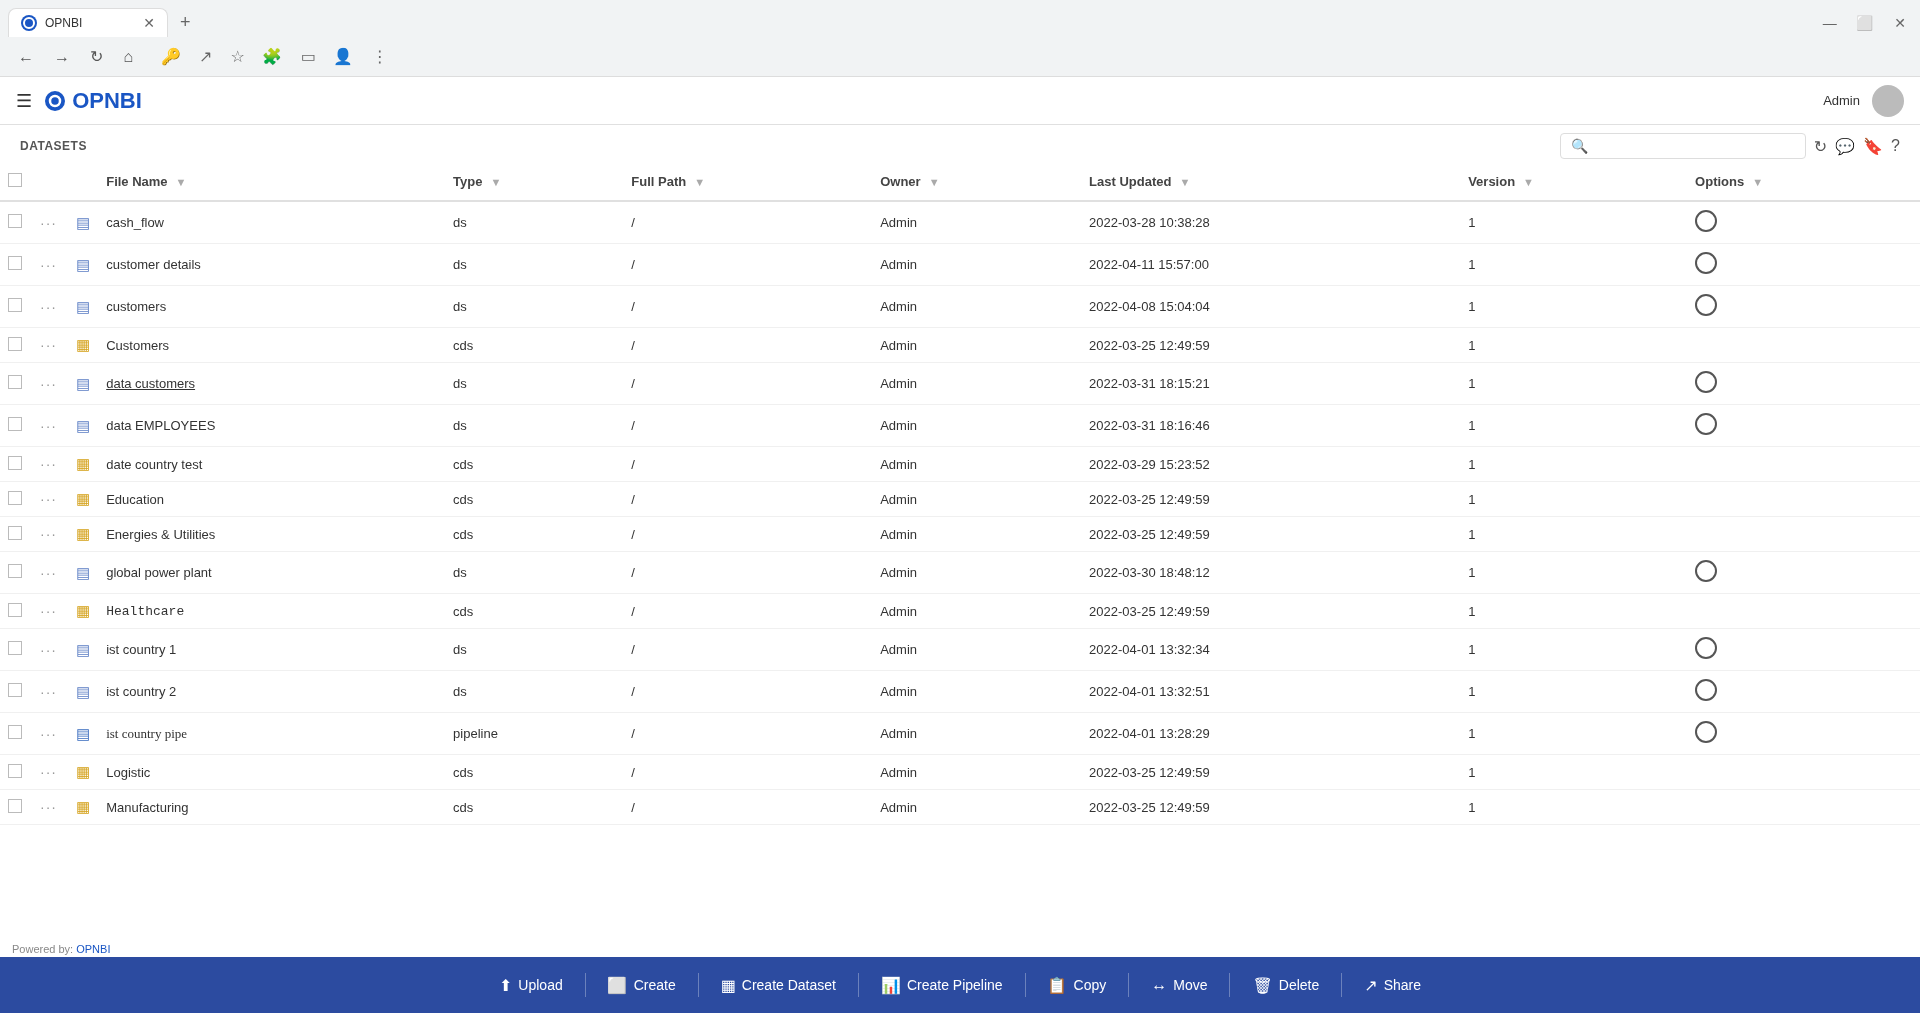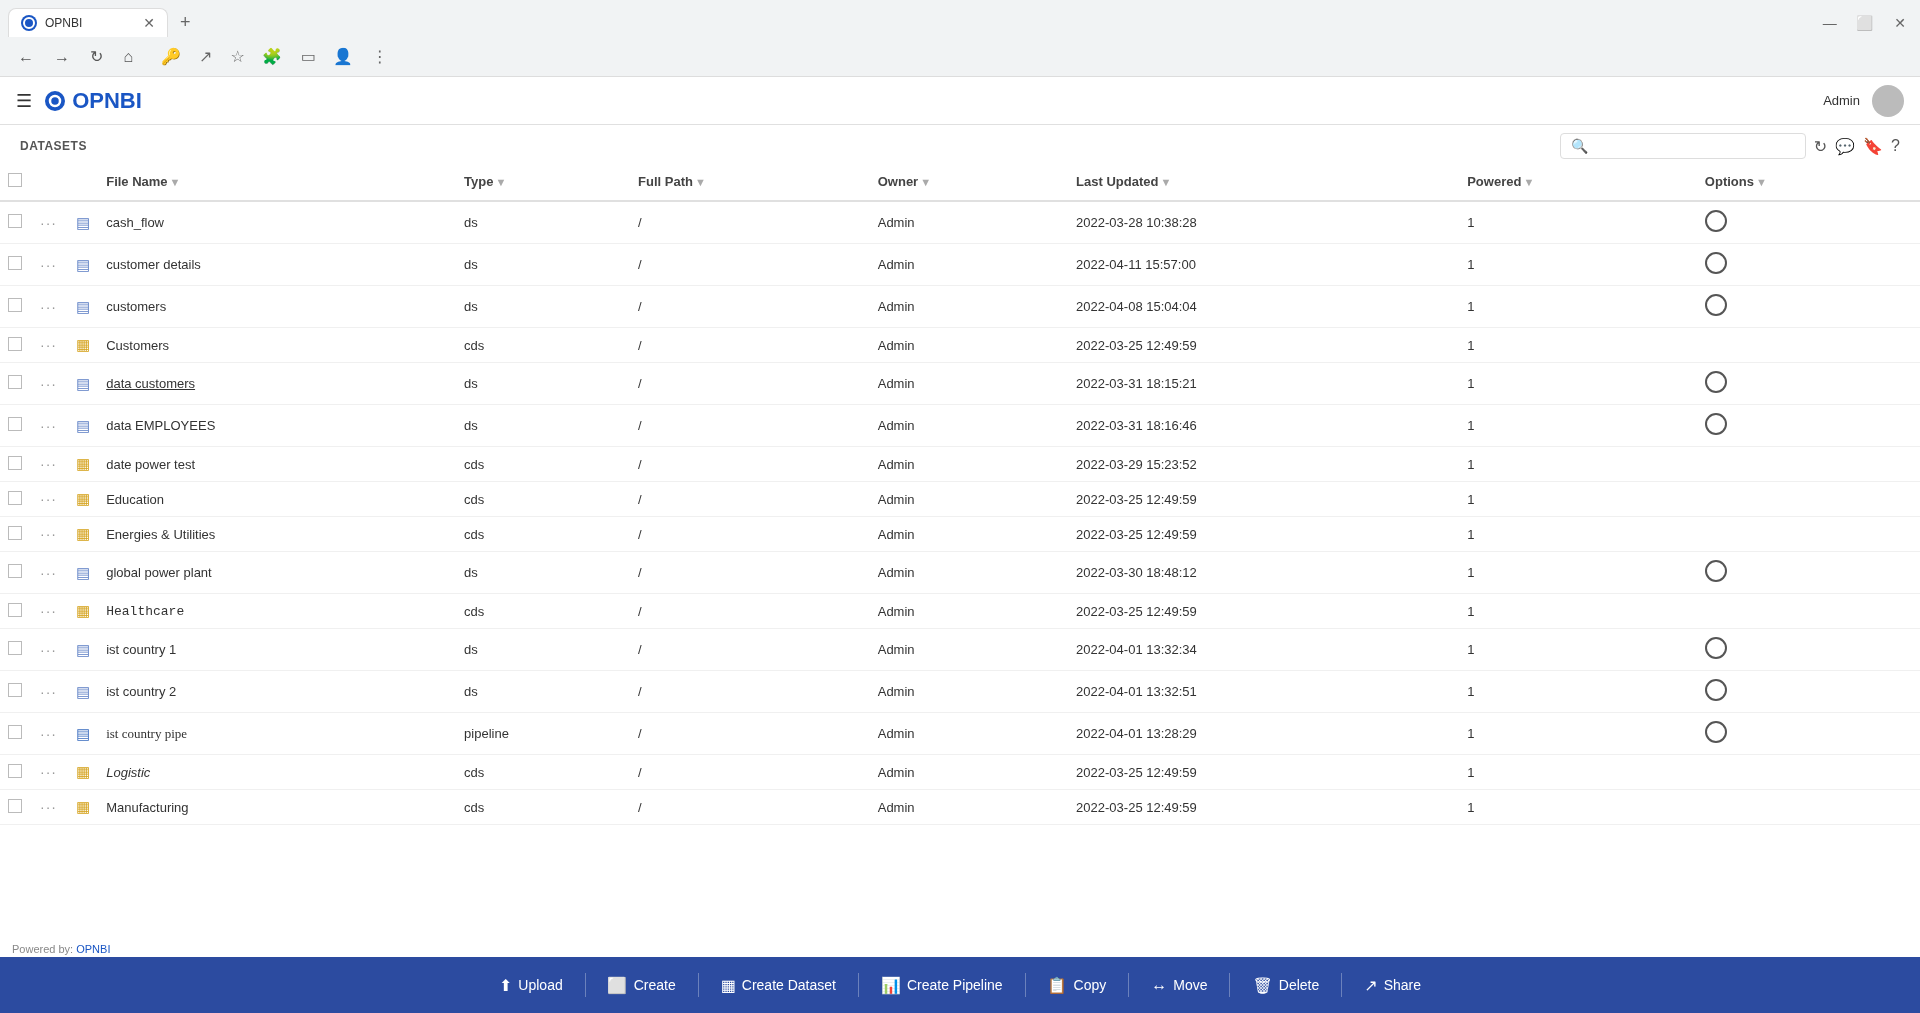--- a/index.html
+++ b/index.html
@@ -37,21 +37,21 @@
     .search-icon { color: #999; font-size: 14px; }
     .search-input { border: none; outline: none; font-size: 13px; width: 200px; }
     .toolbar-icon { color: #555; font-size: 16px; cursor: pointer; }
 
     
     .table-container { flex: 1; overflow-y: auto; padding: 0 0 60px 0; }
     table { width: 100%; border-collapse: collapse; }
     thead { position: sticky; top: 0; background: #fff; z-index: 1; }
     thead tr { border-bottom: 2px solid #e0e0e0; }
     th { padding: 10px 8px; text-align: left; font-size: 13px; font-weight: 600; color: #444; white-space: nowrap; }
-    th .col-header { display: flex; align-items: center; gap: 2px; cursor: pointer; }
+    th .col-header { display: flex; align-items: center; gap: 8px; cursor: pointer; }
     th .filter-icon { color: #aaa; font-size: 11px; }
     td { padding: 8px 8px; border-bottom: 1px solid #f0f0f0; font-size: 13px; color: #333; }
     .checkbox-col { width: 32px; }
     .dots-col { width: 36px; }
     .file-icon-col { width: 28px; }
     .dots { color: #999; font-size: 14px; cursor: pointer; letter-spacing: 1px; }
     .file-icon { font-size: 15px; }
     .ds-icon { color: #5b7ec4; }
     .cds-icon { color: #d4a017; }
     .pipeline-icon { color: #3a6dbf; }
@@ -168,21 +168,21 @@
             </div>
           </th>
           <th>
             <div class="col-header">
               <span>Last Updated</span>
               <span class="filter-icon">▼</span>
             </div>
           </th>
           <th>
             <div class="col-header">
-              <span>Powered</span>
+              <span>Version</span>
               <span class="filter-icon">▼</span>
             </div>
           </th>
           <th>
             <div class="col-header">
               <span>Options</span>
               <span class="filter-icon">▼</span>
             </div>
           </th>
         </tr>
@@ -311,21 +311,21 @@
           <tr>
       <td class="checkbox-col">
         <span class="checkbox"></span>
       </td>
       <td class="dots-col">
         <span class="dots">···</span>
       </td>
       <td class="file-icon-col">
         <span class="file-icon cds-icon">▦</span>
       </td>
-      <td style="cursor:pointer;">date power test</td>
+      <td style="cursor:pointer;">date country test</td>
       <td>cds</td>
       <td>/</td>
       <td>Admin</td>
       <td>2022-03-29 15:23:52</td>
       <td>1</td>
       <td>
         
       </td>
     </tr>
           <tr>
@@ -471,21 +471,21 @@
           <tr>
       <td class="checkbox-col">
         <span class="checkbox"></span>
       </td>
       <td class="dots-col">
         <span class="dots">···</span>
       </td>
       <td class="file-icon-col">
         <span class="file-icon cds-icon">▦</span>
       </td>
-      <td style="cursor:pointer;font-style:italic;">Logistic</td>
+      <td style="cursor:pointer;">Logistic</td>
       <td>cds</td>
       <td>/</td>
       <td>Admin</td>
       <td>2022-03-25 12:49:59</td>
       <td>1</td>
       <td>
         
       </td>
     </tr>
           <tr>

